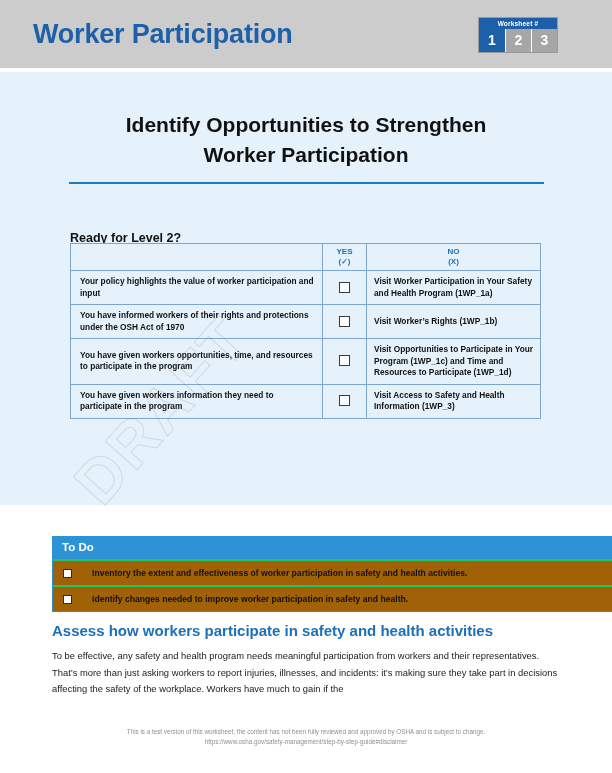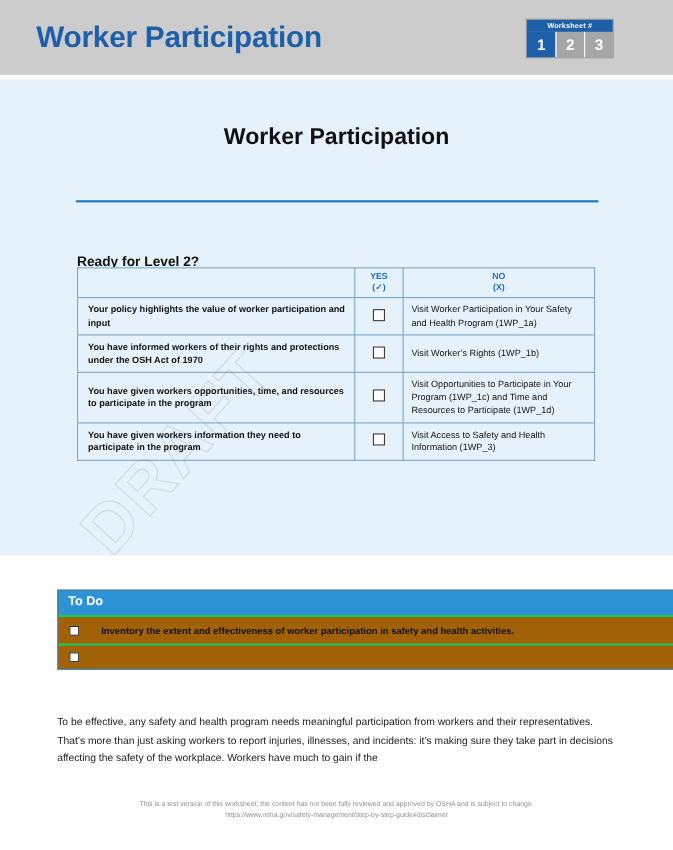--- a/index.html
+++ b/index.html
@@ -156,21 +156,21 @@
     font-weight: bold;
     color: #111111;
     line-height: 11.5px;
     padding-left: 9px;
   }
   .rtable td.yes {
     text-align: center;
   }
   .rtable td.no {
     font-size: 8.3px;
-    font-weight: normal;
+    font-weight: bold;
     color: #111111;
     line-height: 11.5px;
     padding-left: 7px;
   }
   .chk {
     display: inline-block;
     width: 11px;
     height: 11px;
     border: 1.6px solid #3a3a3a;
     background: #ffffff;
@@ -279,20 +279,21 @@
     <div class="ws-nums">
       <div class="ws-num active">1</div>
       <div class="ws-num">2</div>
       <div class="ws-num">3</div>
     </div>
   </div>
 
   <div class="blue-panel"></div>
 
   <div class="main-title">
+    <div>Identify Opportunities to Strengthen</div>
     <div>Worker Participation</div>
   </div>
   <div class="title-rule"></div>
 
   <div class="ready-label">Ready for Level 2?</div>
 
   <table class="rtable">
     <colgroup>
       <col class="col-stmt">
         <col class="col-yes">
@@ -338,23 +339,25 @@
   <div class="watermark">DRAFT</div>
 
   <div class="todo">
     <div class="todo-head">To Do</div>
     <div class="todo-row">
       <span class="todo-chk"></span>
       <span>Inventory the extent and effectiveness of worker participation in safety and health activities.</span>
     </div>
     <div class="todo-row">
       <span class="todo-chk"></span>
+      <span>Identify changes needed to improve worker participation in safety and health.</span>
     </div>
   </div>
 
+  <div class="section-head">Assess how workers participate in safety and health activities</div>
   <div class="section-body">To be effective, any safety and health program needs meaningful participation from workers and their representatives. That’s more than just asking workers to report injuries, illnesses, and incidents: it’s making sure they take part in decisions affecting the safety of the workplace. Workers have much to gain if the</div>
 
   <div class="footer">
     <div>This is a test version of this worksheet; the content has not been fully reviewed and approved by OSHA and is subject to change.</div>
     <div>https://www.osha.gov/safety-management/step-by-step-guide#disclaimer</div>
   </div>
 
 </div>
 
 </body></html>

